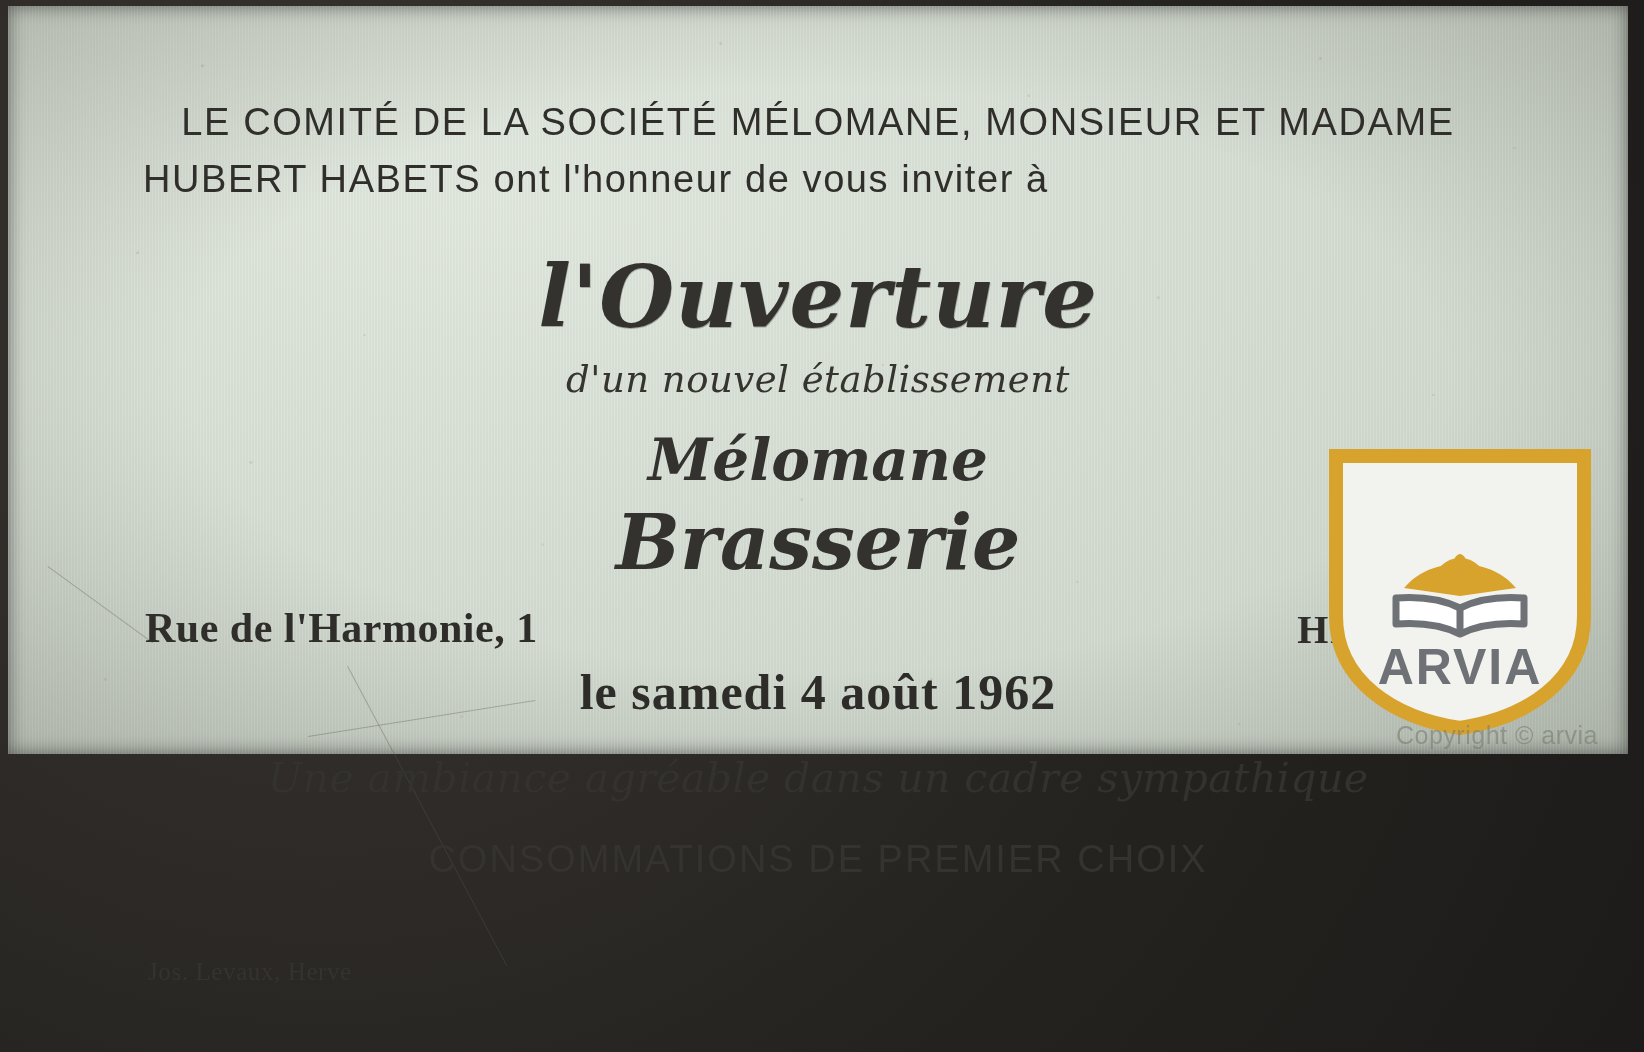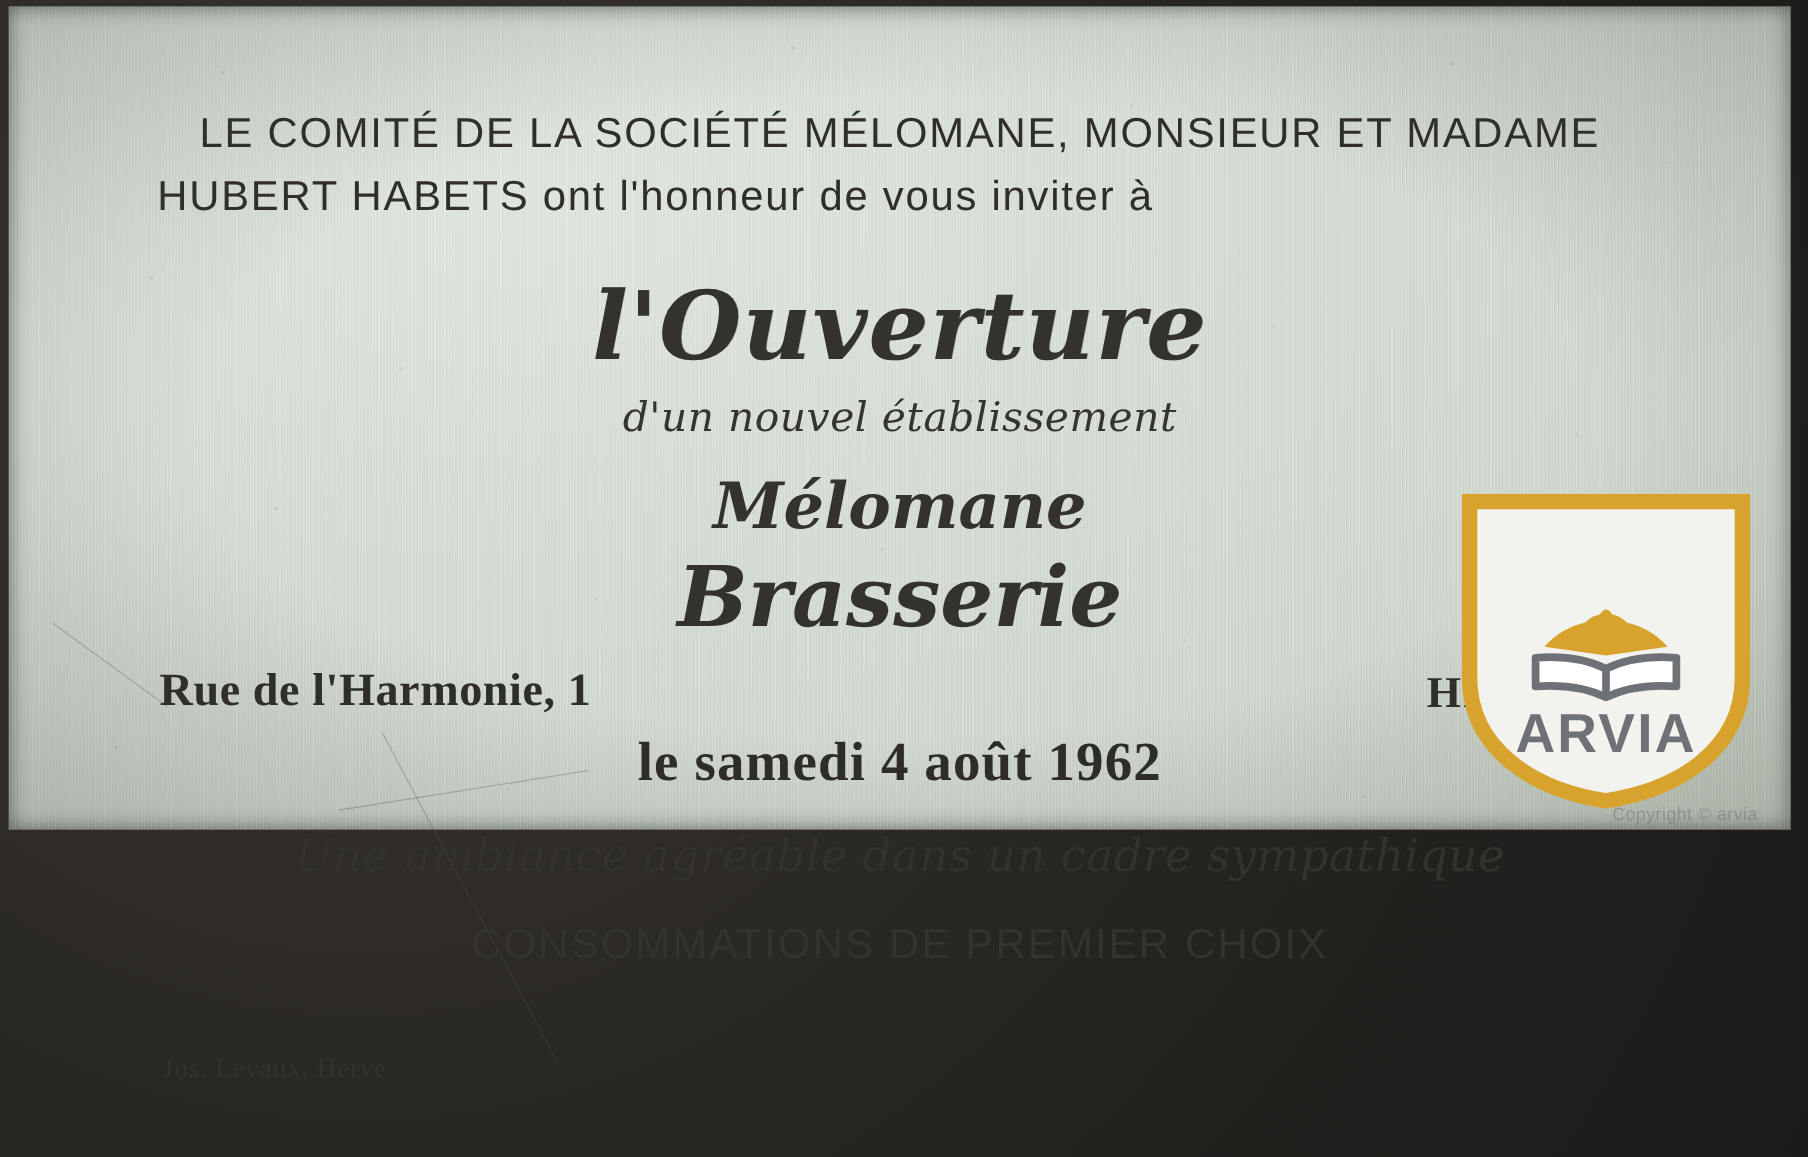--- a/index.html
+++ b/index.html
@@ -206,21 +206,21 @@
     bottom: 18px;
     width: 268px;
     height: 290px;
   }
   .badge svg { display: block; width: 100%; height: 100%; }
   .copyright {
     position: absolute;
     right: 30px;
     bottom: 4px;
     font-family: "Liberation Sans", sans-serif;
-    font-size: 16px;
+    font-size: 25px;
     color: rgba(120,125,115,0.6);
     letter-spacing: 0.5px;
   }
 </style>
 </head>
 <body>
 
 <div id="page">
 
   <div class="backdrop"></div>

